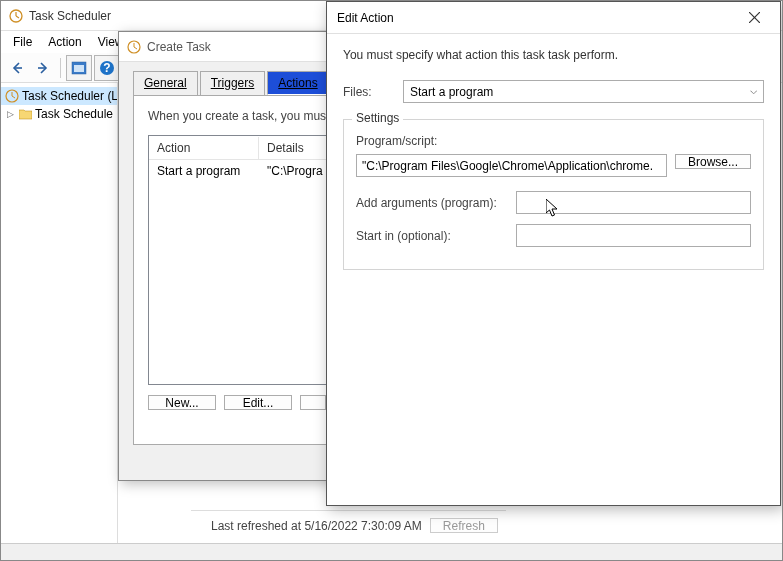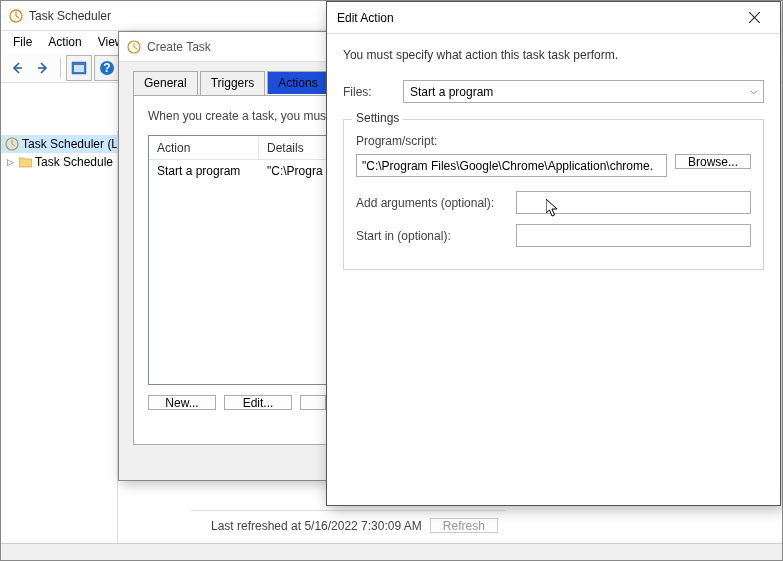--- a/index.html
+++ b/index.html
@@ -14,31 +14,31 @@
     
     .menubar { height: 22px; display: flex; align-items: center; padding: 0 4px; background: #fff; }
     .menu-item { padding: 2px 8px; cursor: default; }
     
     .toolbar { height: 30px; display: flex; align-items: center; padding: 0 4px; background: #fcfcfc; border-bottom: 1px solid #ddd; gap: 2px; }
     .tool-btn { width: 24px; height: 24px; display: flex; align-items: center; justify-content: center; border: 1px solid transparent; }
     .tool-btn.framed { border: 1px solid #b5b5b5; background: #f4f4f4; width: 26px; height: 26px; }
     .tool-sep { width: 1px; height: 20px; background: #ccc; margin: 0 3px; }
     
     .content-area { flex: 1; display: flex; }
-    .tree-panel { width: 117px; background: #fff; border-right: 1px solid #ddd; padding: 4px 0; margin-top: 48px; }
+    .tree-panel { width: 117px; background: #fff; border-right: 1px solid #ddd; padding: 4px 0; }
     .tree-item { display: flex; align-items: center; padding: 2px 4px; gap: 3px; white-space: nowrap; overflow: hidden; }
     .tree-item.selected { background: #cce8ff; }
     .tree-indent { width: 14px; text-align: center; color: #666; font-size: 9px; }
     
     
     .create-task-dialog { position: absolute; top: 30px; left: 117px; width: 470px; height: 450px; background: #f0f0f0; border: 1px solid #888; box-shadow: 3px 3px 12px rgba(0,0,0,0.25); }
     .ct-title { height: 30px; display: flex; align-items: center; padding: 0 8px; background: #fff; border-bottom: 1px solid #e0e0e0; }
     .ct-body { padding: 8px 14px; }
     .tabs { display: flex; border-bottom: 1px solid #aaa; position: relative; top: 1px; }
-    .tab { padding: 4px 10px; border: 1px solid #aaa; border-bottom: none; background: #f0f0f0; margin-right: 2px; cursor: default; position: relative; }
+    .tab { padding: 4px 10px; border: 1px solid #aaa; border-bottom: none; background: #f0f0f0; margin-right: 2px; cursor: default; position: relative; text-decoration: underline; }
     .tab.active { background: #1d4ed8; border-bottom: 1px solid #fff; z-index: 2; }
     .tab-content { background: #fff; border: 1px solid #aaa; border-top: none; padding: 14px; height: 350px; }
     .instr { color: #444; margin-bottom: 12px; }
     .action-listbox { border: 1px solid #828790; height: 250px; background: #fff; }
     .lb-header { display: flex; background: #fff; border-bottom: 1px solid #e5e5e5; height: 24px; align-items: center; }
     .lb-header-col { padding: 4px 8px; border-right: 1px solid #e5e5e5; color: #333; font-weight: normal; }
     .col-action { width: 110px; }
     .col-details { flex: 1; }
     .lb-row { display: flex; height: 22px; align-items: center; }
     .lb-cell { padding: 2px 8px; white-space: nowrap; overflow: hidden; }
@@ -221,21 +221,21 @@
       </div>
     </div>
     <div class="fieldset">
       <div class="fieldset-legend">Settings</div>
       <div style="margin-bottom:6px;color:#444">Program/script:</div>
       <div style="display:flex;gap:8px;margin-bottom:14px">
         <input class="text-input" style="flex: 1 1 0%;" value="&quot;C:\Program Files\Google\Chrome\Application\chrome.">
         <div class="win-button" style="min-width:74px">Browse...</div>
       </div>
       <div class="ea-form-row">
-        <div class="lbl">Add arguments (optional):</div>
+        <div class="lbl">Add arguments (program):</div>
         <input class="text-input" style="flex: 1 1 0%;" value="">
       </div>
       <div class="ea-form-row">
         <div class="lbl">Start in (optional):</div>
         <input class="text-input" style="flex: 1 1 0%;" value="">
       </div>
     </div>
   </div>
 </div>
 

